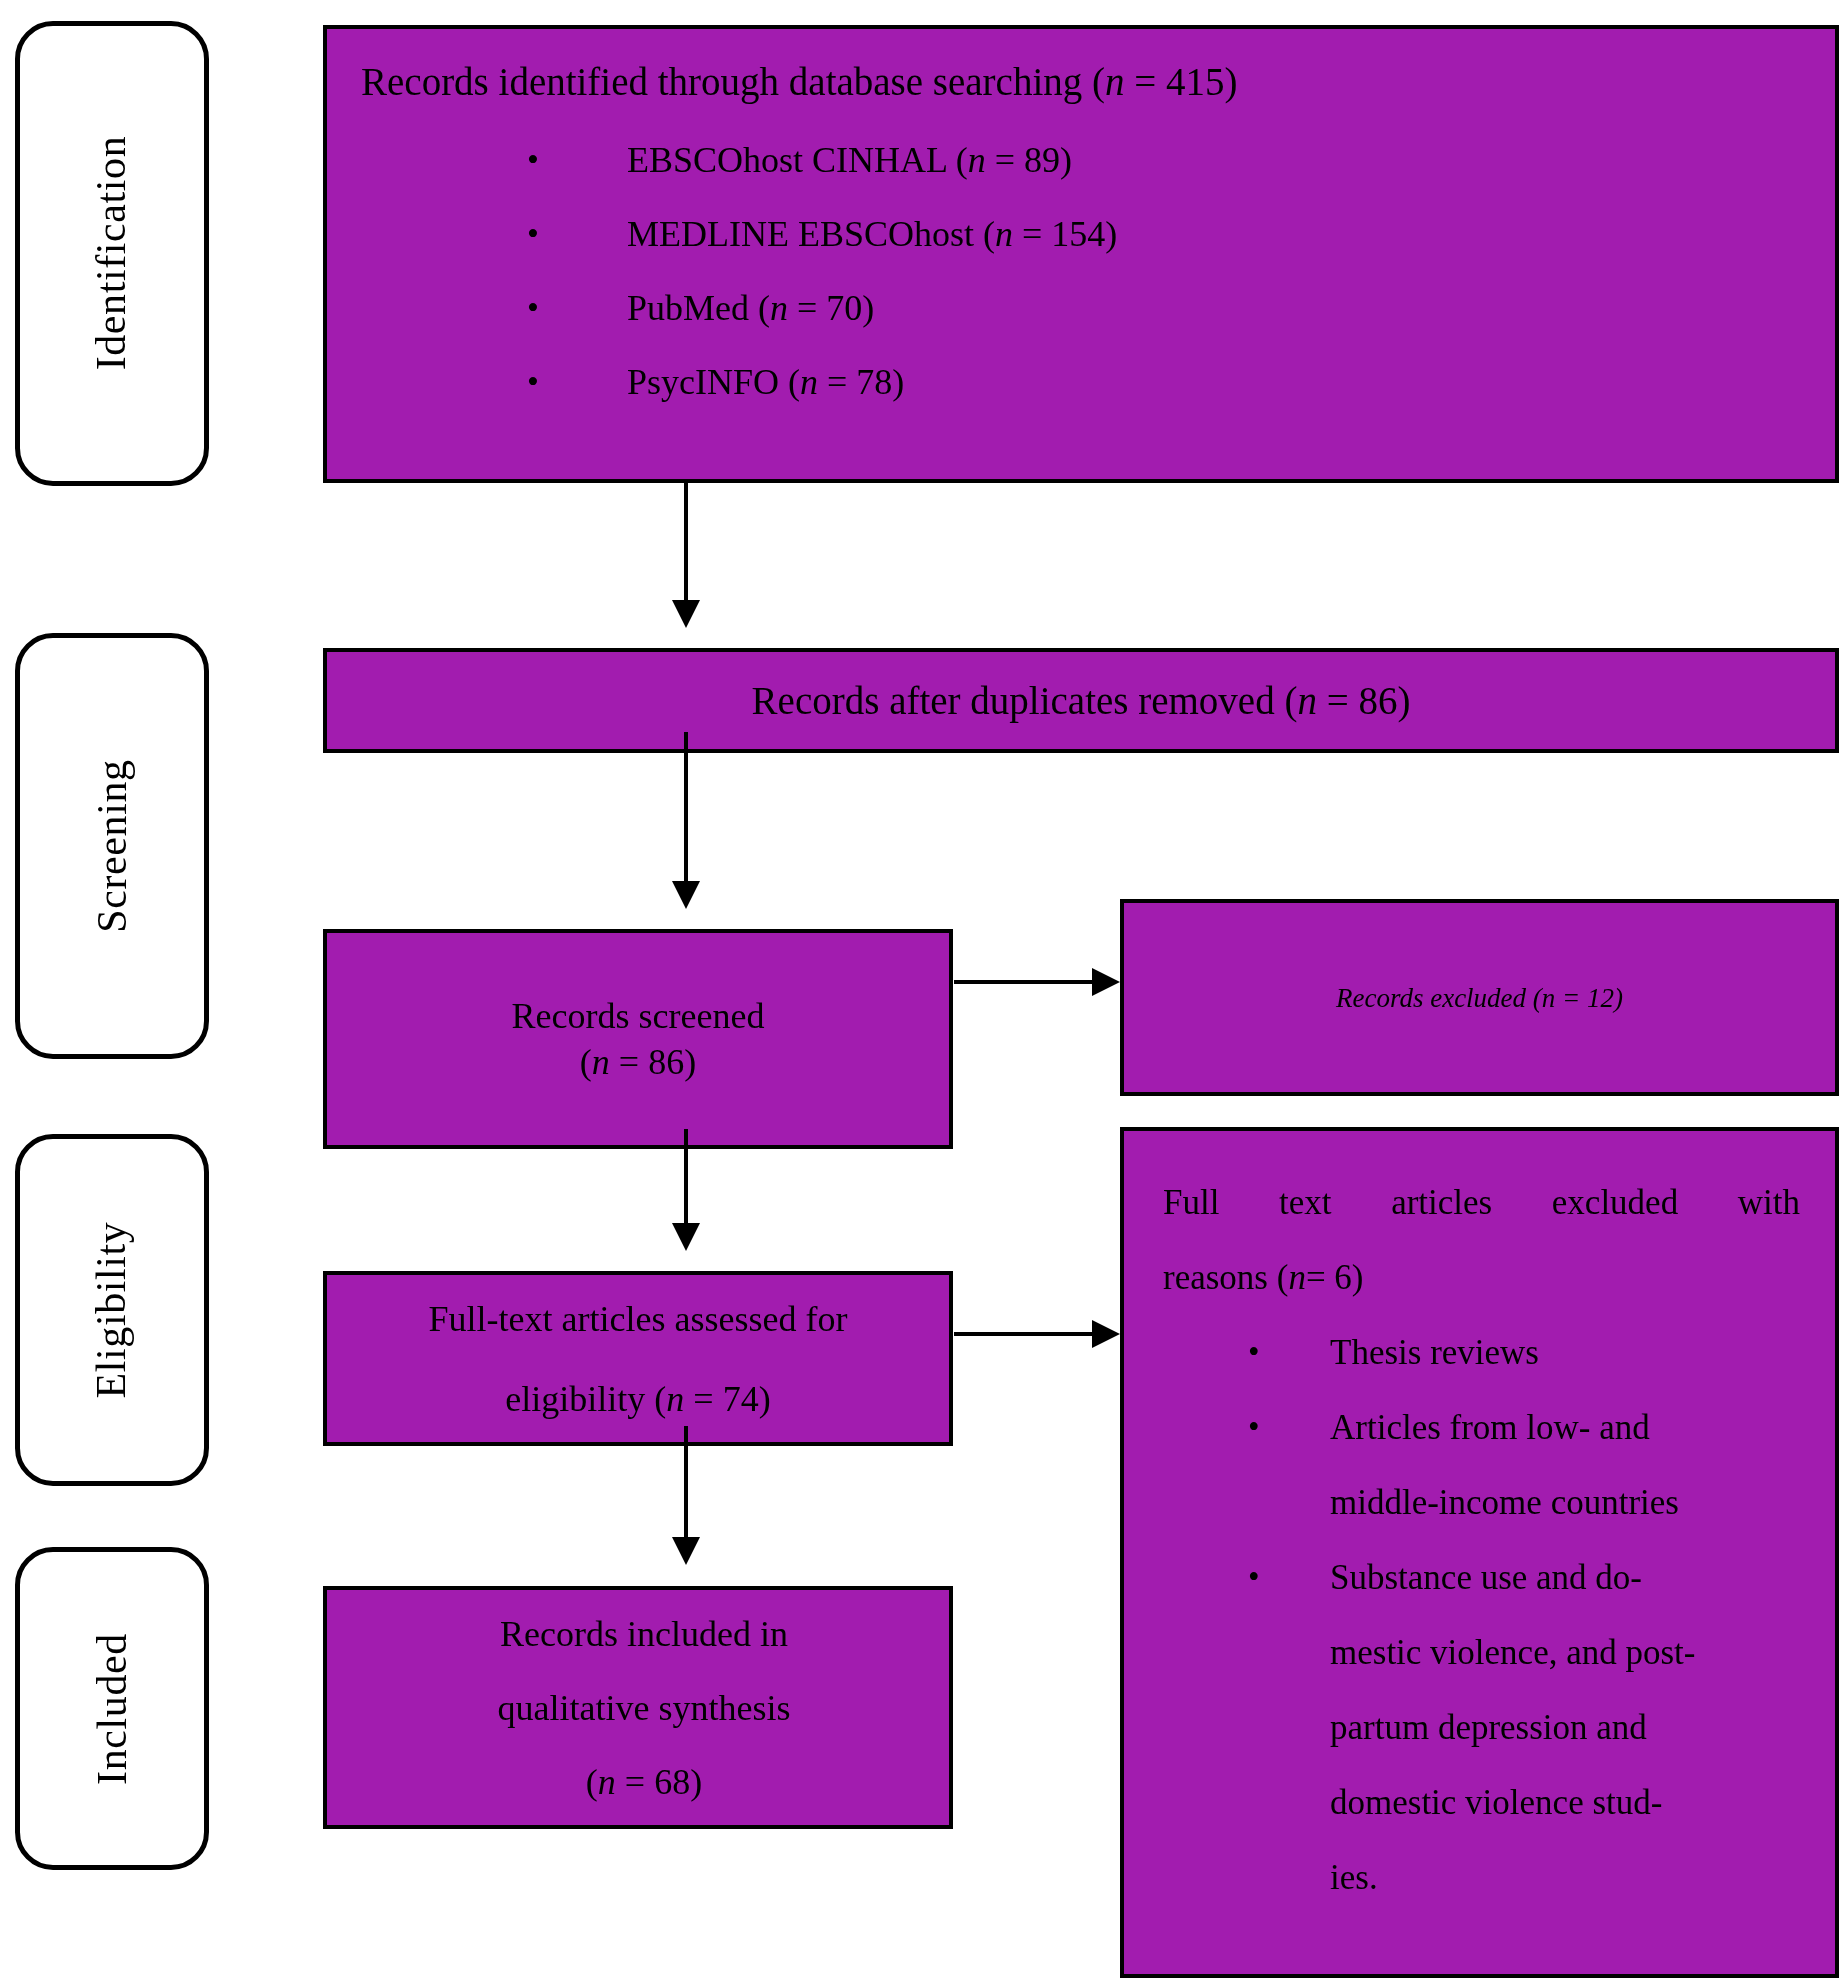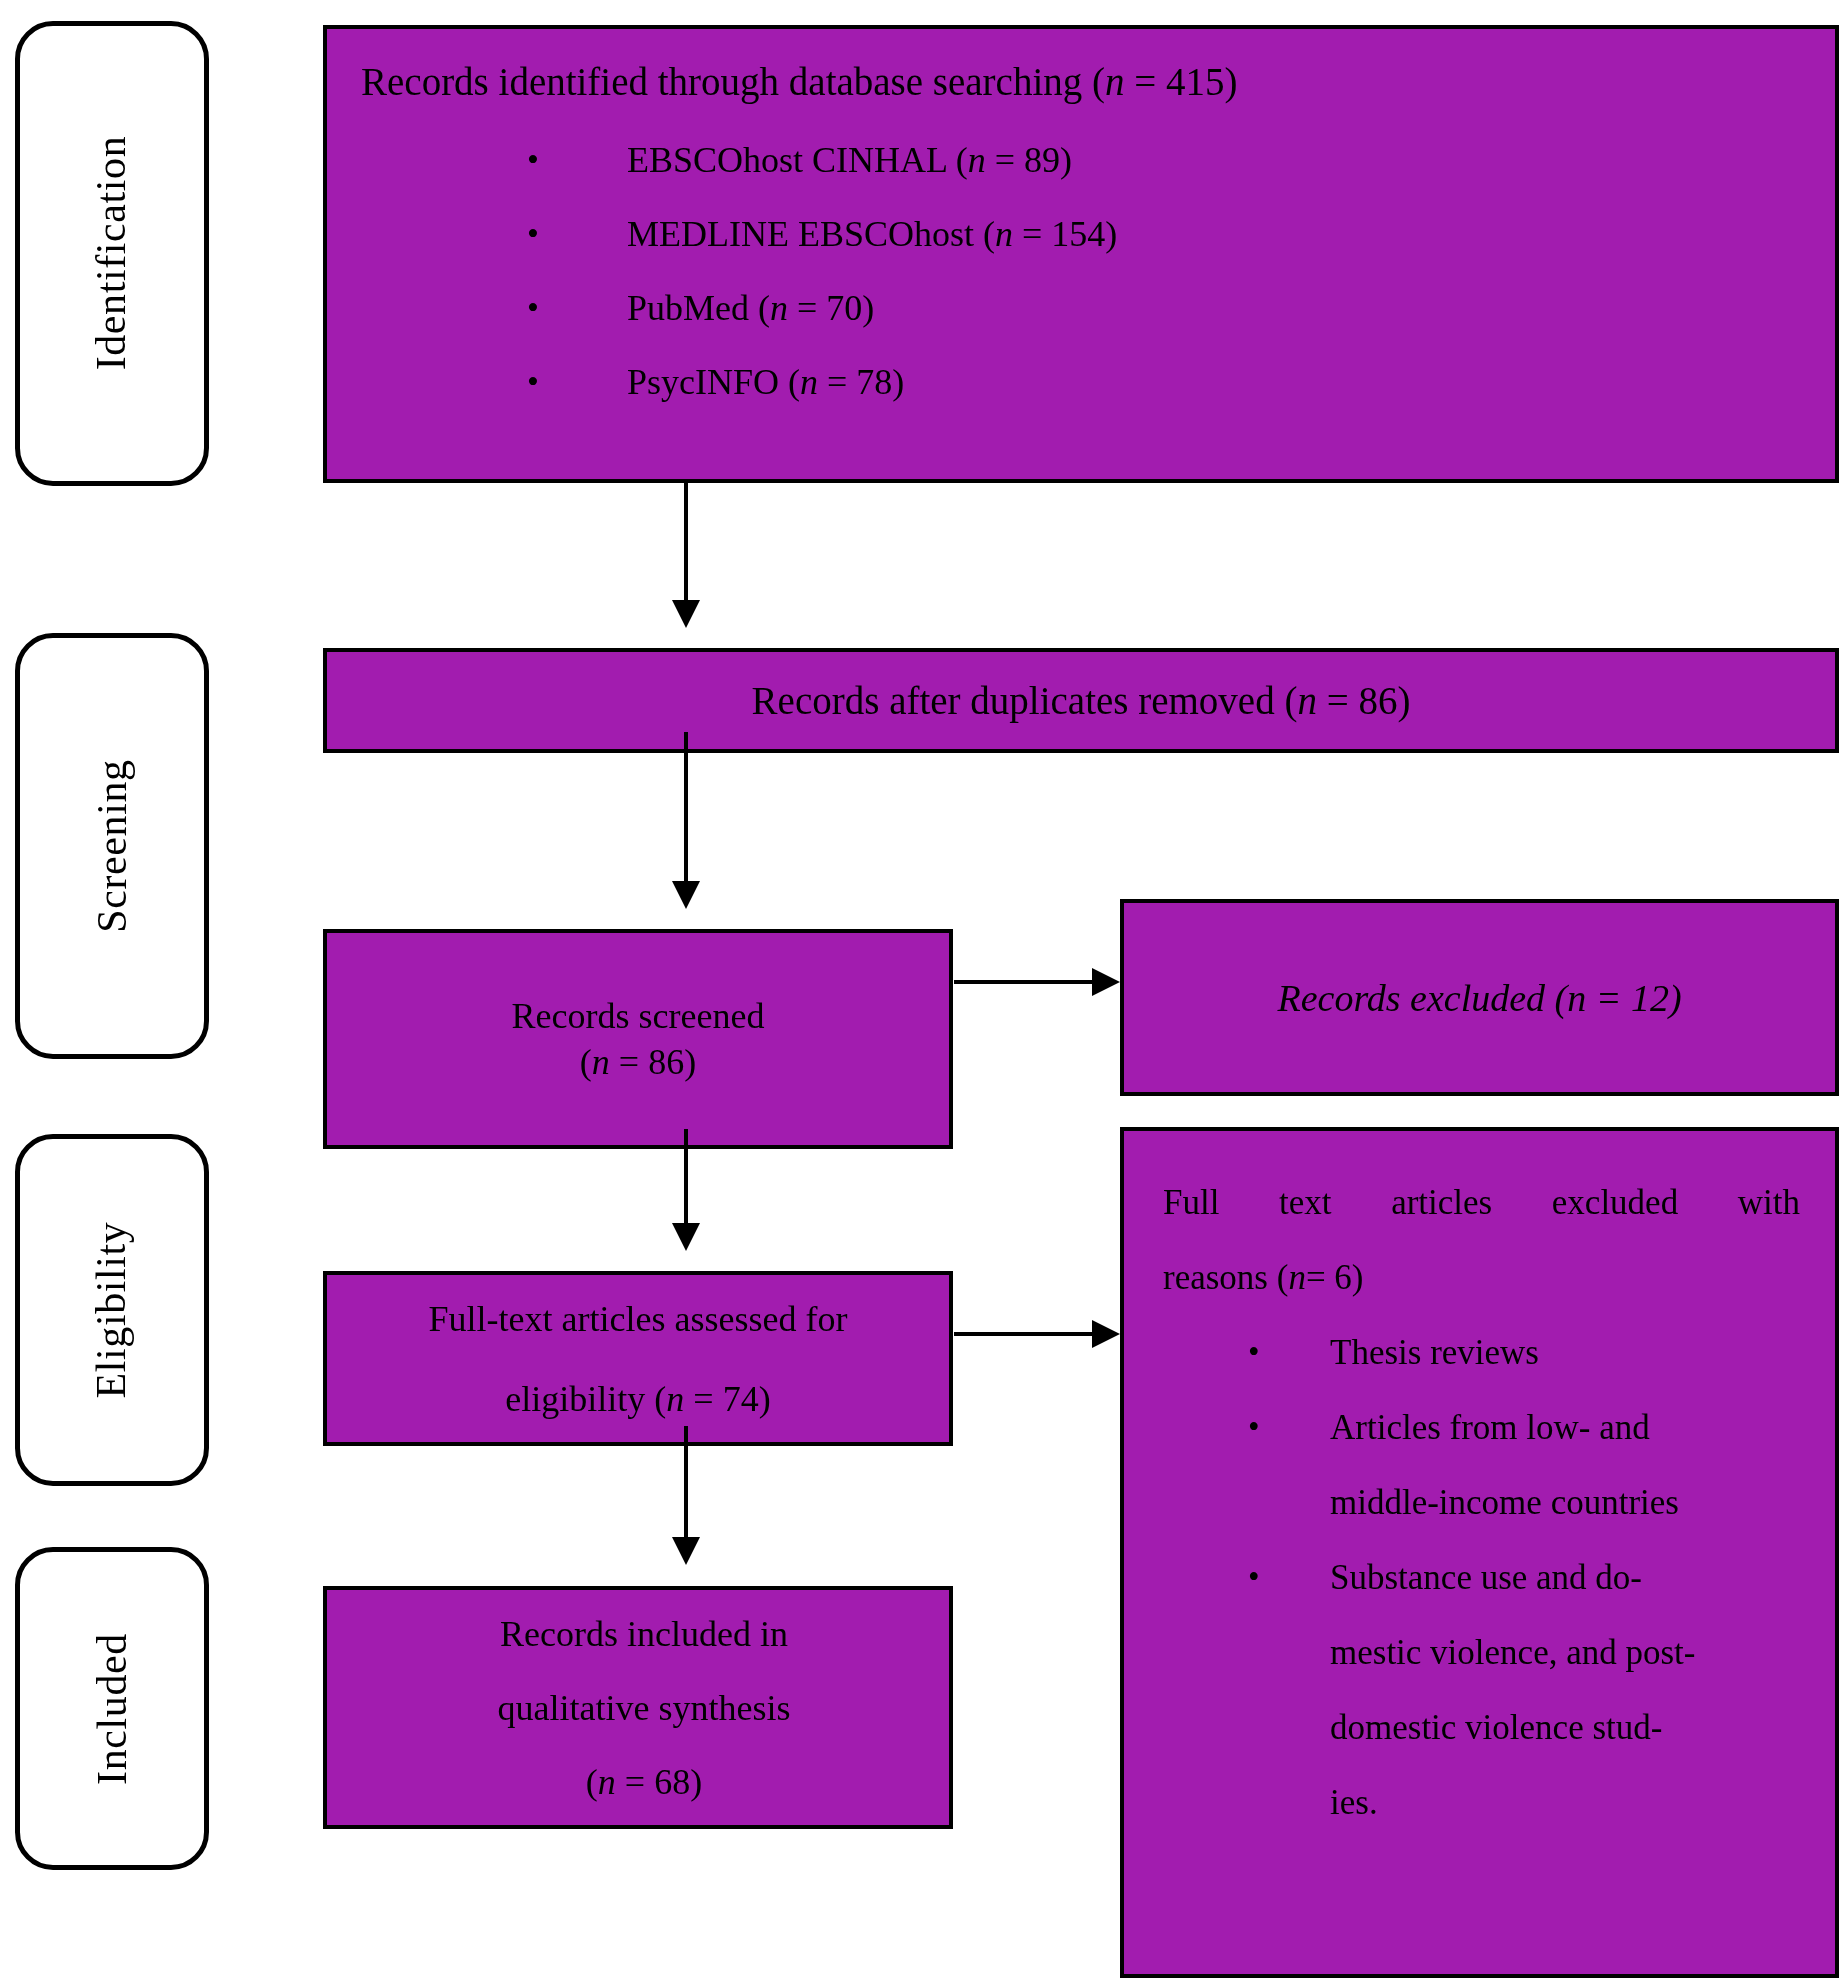--- a/index.html
+++ b/index.html
@@ -52,21 +52,21 @@
   .a-bullet { height: 74px; display: flex; align-items: center; }
   .a-marker { width: 100px; font-size: 34px; }
   .a-btext { font-size: 36px; }
   
   .box-b { font-size: 39px; }
   
   .gap60 { }
   .gap58 { gap: 34px; }
   .gap48 { gap: 28px; padding-left: 12px; }
   
-  .box-d { font-style: italic; font-size: 38px; }
+  .box-d { font-style: italic; font-size: 27px; }
   
   .box-e {
     padding: 34px 35px 0 39px;
     font-size: 35px;
     line-height: 75px;
   }
   .e-justify { text-align: justify; text-align-last: justify; }
   .e-bullet { display: flex; margin-left: 85px; }
   .e-marker { width: 82px; font-size: 33px; }
   .e-lines { flex: 1; }
@@ -201,20 +201,21 @@
     <div class="e-lines">
       <div>Articles from low- and</div>
       <div>middle-income countries</div>
     </div>
   </div>
   <div class="e-bullet">
     <span class="e-marker">•</span>
     <div class="e-lines">
       <div>Substance use and do-</div>
       <div>mestic violence, and post-</div>
+      <div>partum depression and</div>
       <div>domestic violence stud-</div>
       <div>ies.</div>
     </div>
   </div>
 </div>
 
 <div class="varrow" style="left:672px;top:1426px;height:139px">
   <div class="shaft"></div>
   <div class="head"></div>
 </div>

